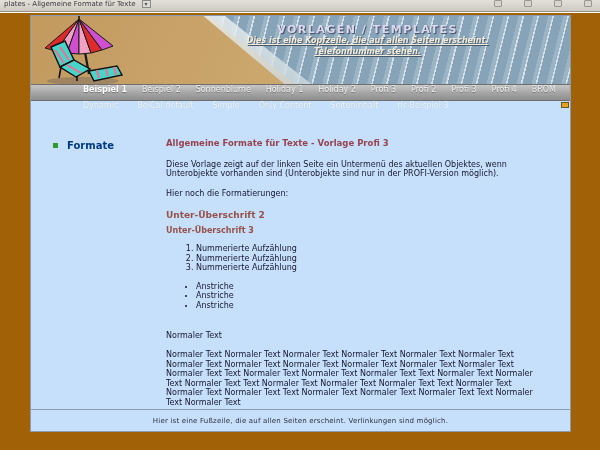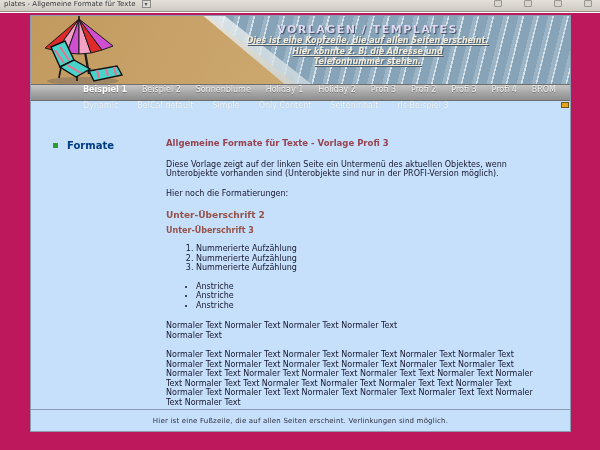--- a/index.html
+++ b/index.html
@@ -12,21 +12,21 @@
     display:flex; align-items:flex-start; font-size:7px; color:#3a3a3a; }
   .tab-title { padding:0 4px; white-space:nowrap; overflow:hidden; }
   .tab-menu-box { width:9px; height:8px; border:1px solid #8a8a8a; background:#dedbd4;
     font-size:6px; line-height:6px; text-align:center; color:#555; margin-left:2px; }
   .chrome-icons { margin-left:auto; display:flex; gap:22px; padding-right:8px; }
   .chrome-icon { width:8px; height:7px; border:1px solid #9a9790; background:#d8d5ce;
     border-radius:1px; }
 
   
   .page { position:absolute; top:13px; left:0; width:600px; height:437px;
-    background:#be185d; }
+    background:#a16207; }
   .site { position:absolute; left:30px; top:2px; width:541px; height:417px;
     background:#c6e0fc; border:1px solid #8a9cae; }
 
   
   .header { position:relative; height:68px; overflow:hidden; }
   .sea { position:absolute; inset:0;
     background:linear-gradient(180deg,#c3d0dc 0%,#a9bdcd 14%,#8fa9be 30%,#87a2b8 100%); }
   .waves { position:absolute; inset:0;
     clip-path:polygon(30% 0,100% 0,100% 100%,46% 100%);
     background:repeating-linear-gradient(104deg,#87a3b8 0 9px,#9bb4c6 9px 13px,#d4e0e8 13px 14.5px); }
@@ -130,21 +130,20 @@
 
         <polygon points="52,57 80,52 85,61 57,67" fill="#49d4ca" stroke="#111" stroke-width="1.4"></polygon>
         <line x1="60" y1="56" x2="62" y2="64" stroke="#ee7090" stroke-width="2"></line>
         <line x1="69" y1="55" x2="71" y2="62" stroke="#ee7090" stroke-width="2"></line>
         <line x1="77" y1="53" x2="79" y2="61" stroke="#ee7090" stroke-width="2"></line>
       </svg>
 
       <div class="header-text">
         <div class="header-title">VORLAGEN / TEMPLATES</div>
         <div class="header-sub">Dies ist eine Kopfzeile, die auf allen Seiten erscheint.</div>
-        <div class="header-sub">Hier könnte z. B. die Adresse und</div>
         <div class="header-sub">Telefonnummer stehen.</div>
       </div>
     </div>
 
     <div class="navbar">
       <span class="nav-tab active">Beispiel 1</span>
       <span class="nav-tab">Beispiel 2</span>
       <span class="nav-tab">Sonnenblume</span>
       <span class="nav-tab">Holiday 1</span>
       <span class="nav-tab">Holiday 2</span>
@@ -186,21 +185,21 @@
           <li>Nummerierte Aufzählung</li>
           <li>Nummerierte Aufzählung</li>
         </ol>
 
         <ul class="fmt">
           <li>Anstriche</li>
           <li>Anstriche</li>
           <li>Anstriche</li>
         </ul>
 
-        <p class="short-p"><span>Normaler Text Normaler Text Normaler Text Normaler Text</span><br><span>Normaler Text</span></p>
+        <p class="short-p"><br><span>Normaler Text</span></p>
 
         <p class="long-p">Normaler Text Normaler Text Normaler Text Normaler Text Normaler Text Normaler Text Normaler Text Normaler Text Normaler Text Normaler Text Normaler Text Normaler Text Normaler Text Text Normaler Text Normaler Text Normaler Text Text Normaler Text Normaler Text Normaler Text Text Normaler Text Normaler Text Normaler Text Text Normaler Text Normaler Text Normaler Text Text Normaler Text Normaler Text Normaler Text Text Normaler Text Normaler Text</p>
       </div>
     </div>
 
     <div class="footer">
       <span class="footer-text">Hier ist eine Fußzeile, die auf allen Seiten erscheint. Verlinkungen sind möglich.</span>
     </div>
 
   </div>

